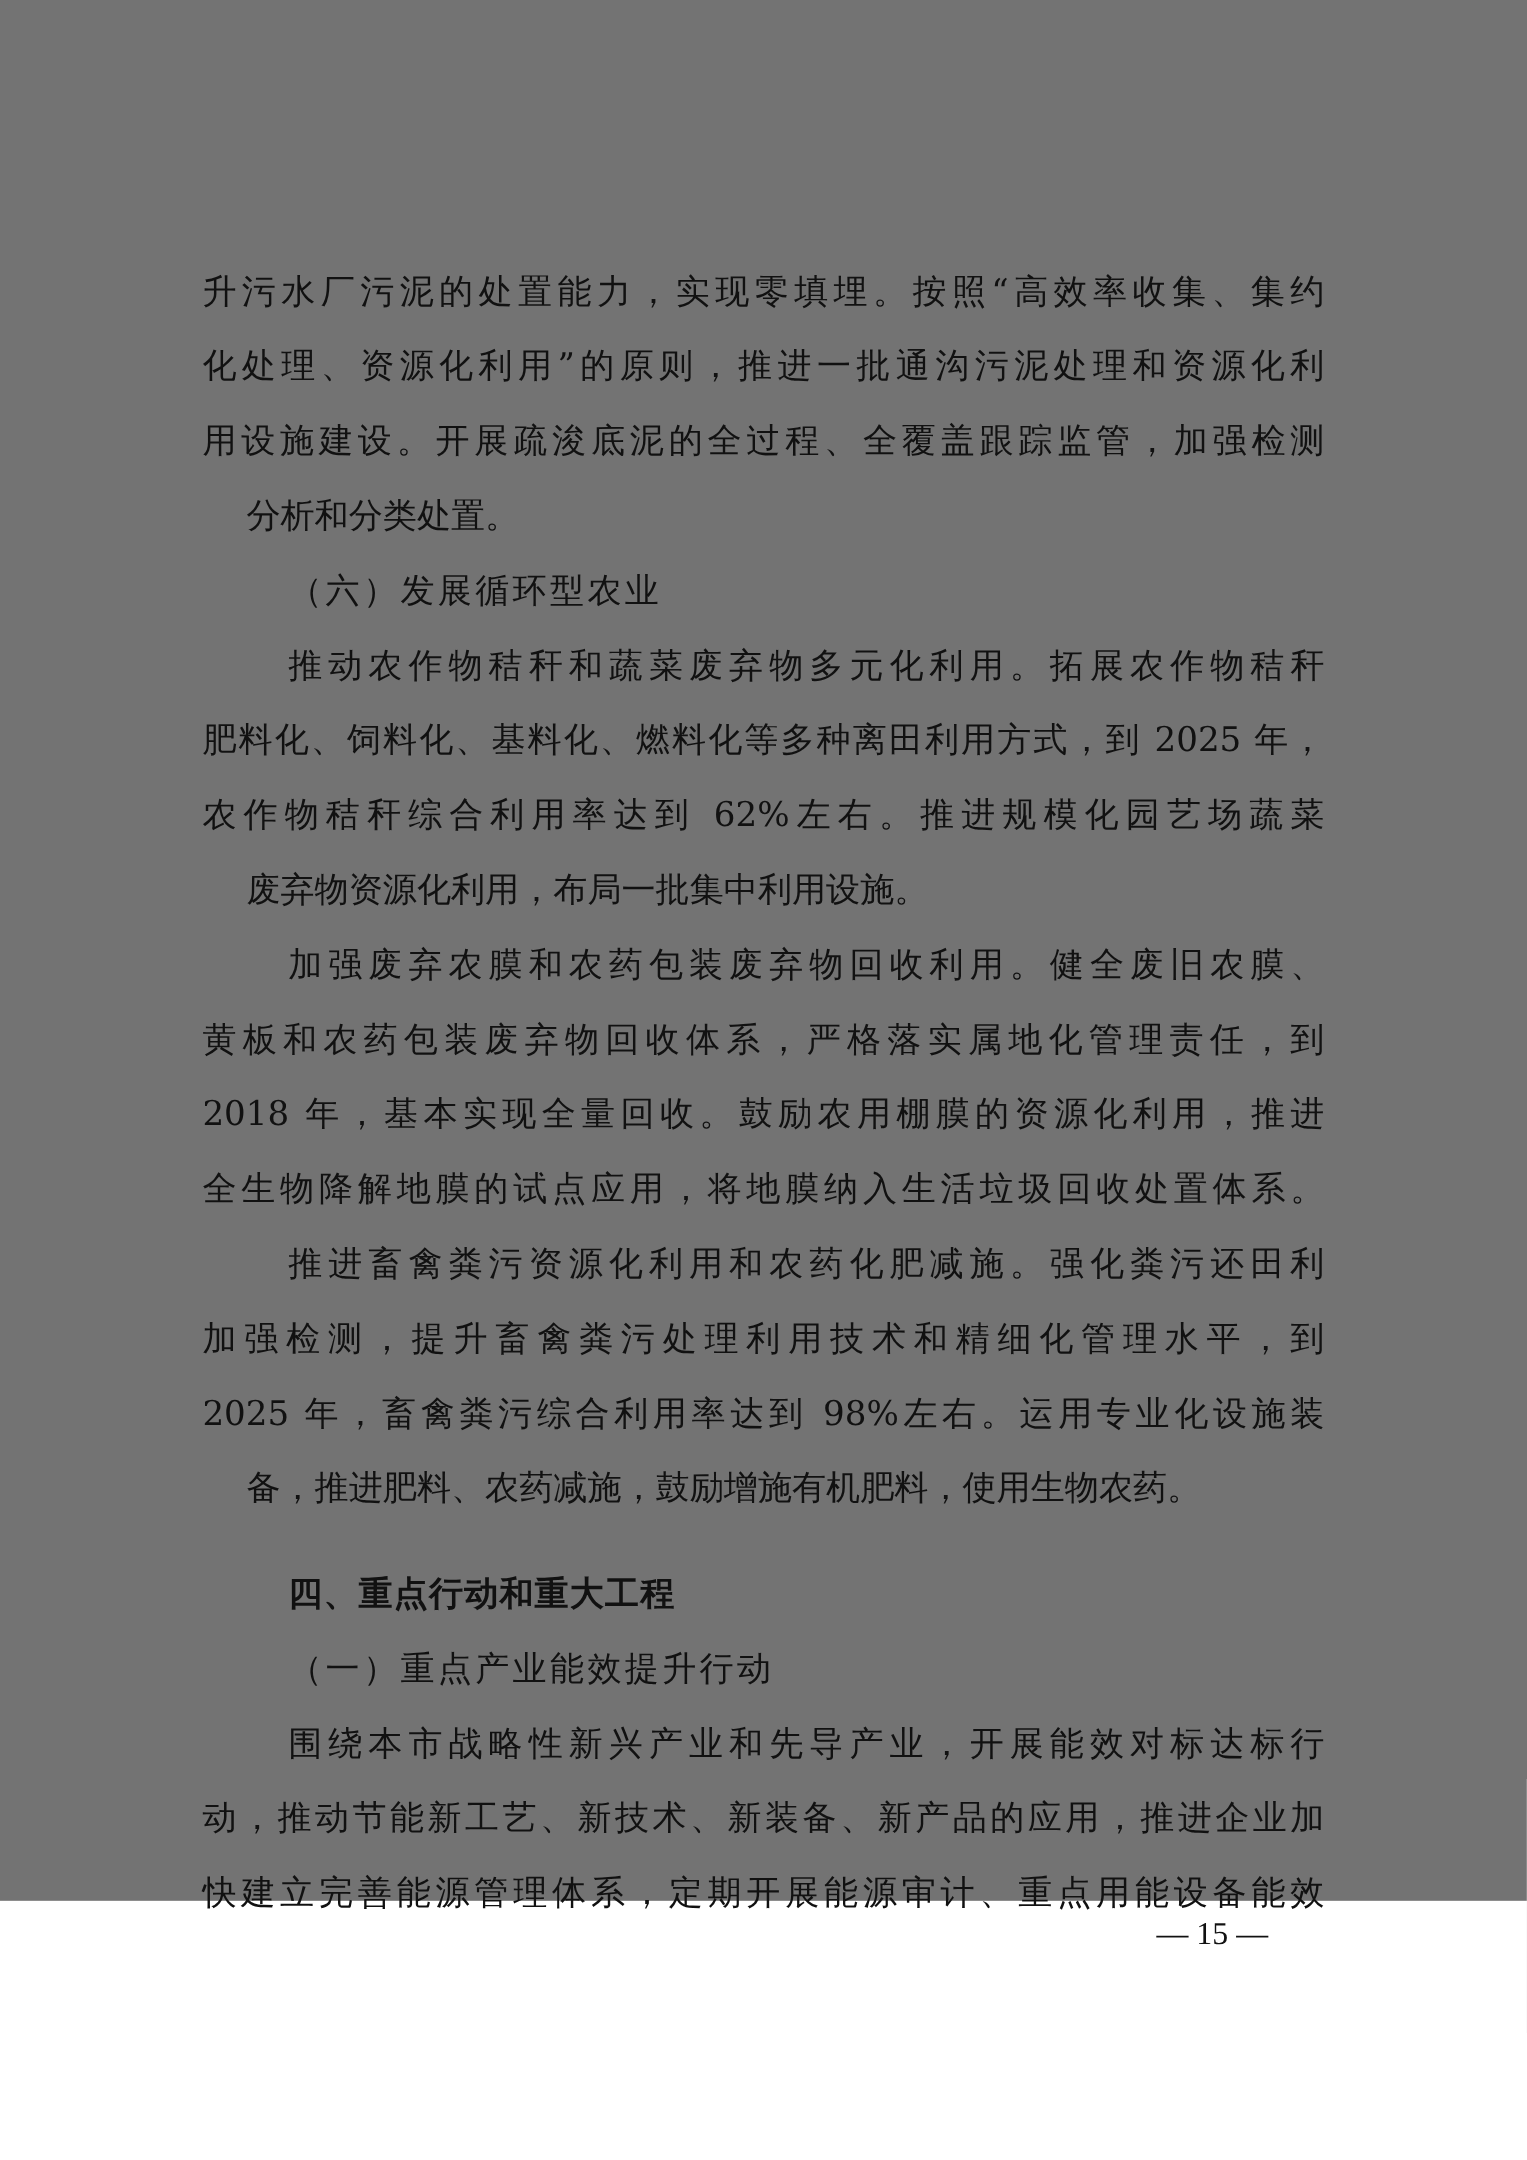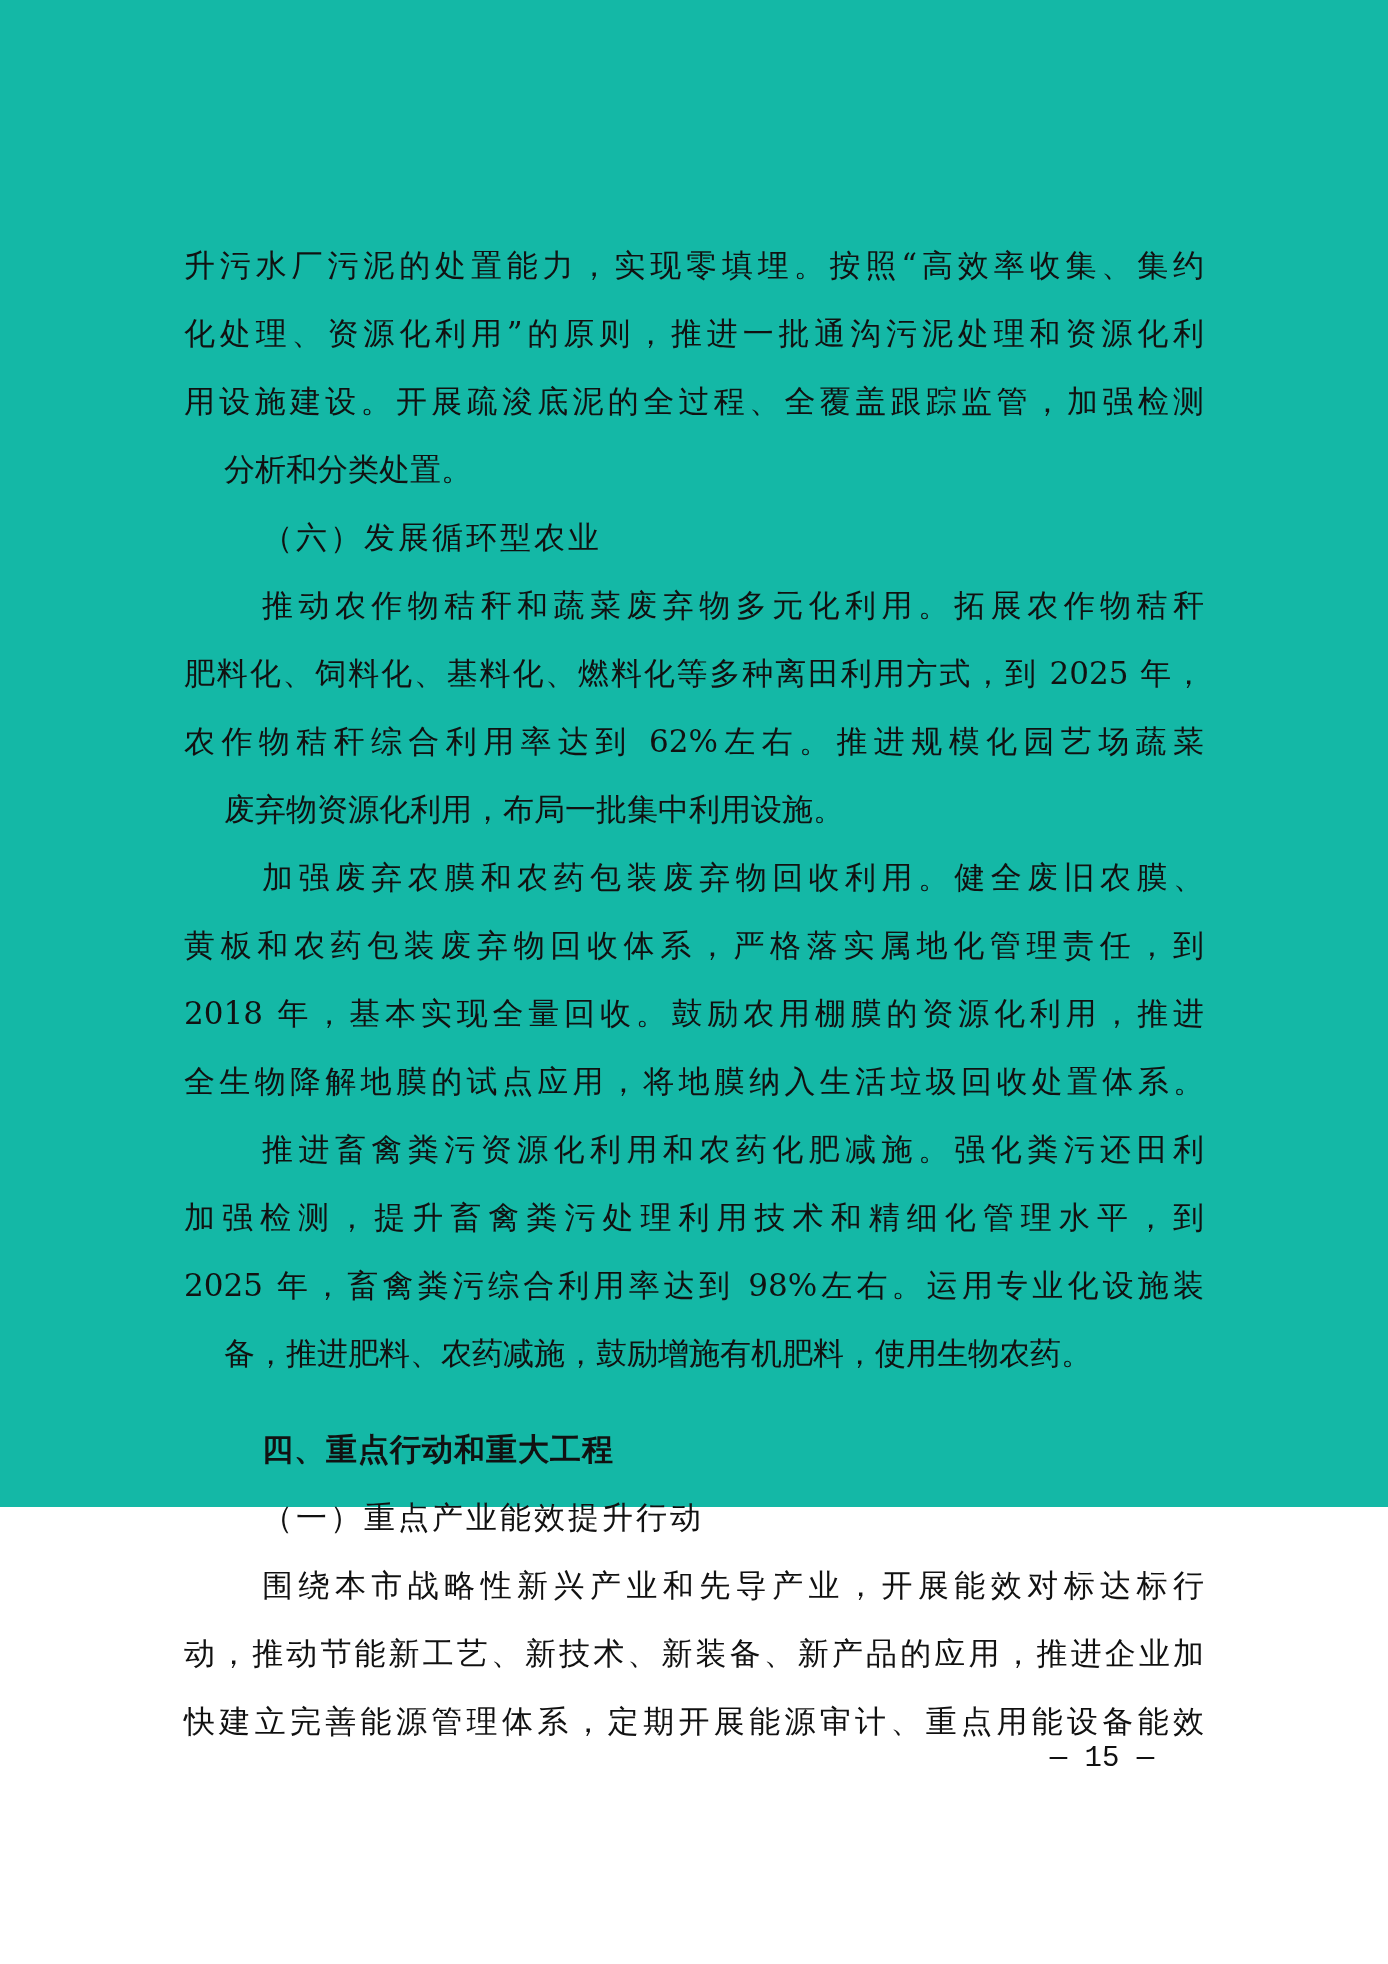--- a/index.html
+++ b/index.html
@@ -12,22 +12,22 @@
       height: 1964px;
       position: relative;
       overflow: hidden;
       color: #111111;
     }
     .page {
       position: absolute;
       left: 0;
       top: 0;
       width: 1388px;
-      height: 1507px;
-      background: #14b8a6;
+      height: 1728px;
+      background: #737373;
     }
     .body-text {
       position: absolute;
       left: 184px;
       top: 240px;
       width: 1020px;
     }
     .line {
       display: block;
       height: 68px;
@@ -60,21 +60,21 @@
     }
     .paragraph, .heading {
       display: block;
     }
     .page-number {
       position: absolute;
       left: 1022px;
       top: 1742px;
       width: 160px;
       text-align: center;
-      font-family: Liberation Mono, monospace;
+      font-family: Liberation Serif, serif;
       font-size: 29px;
       color: #111111;
       white-space: pre;
     }
   </style>
 </head>
 <body>
 
 <div class="page">
   <div class="body-text">

